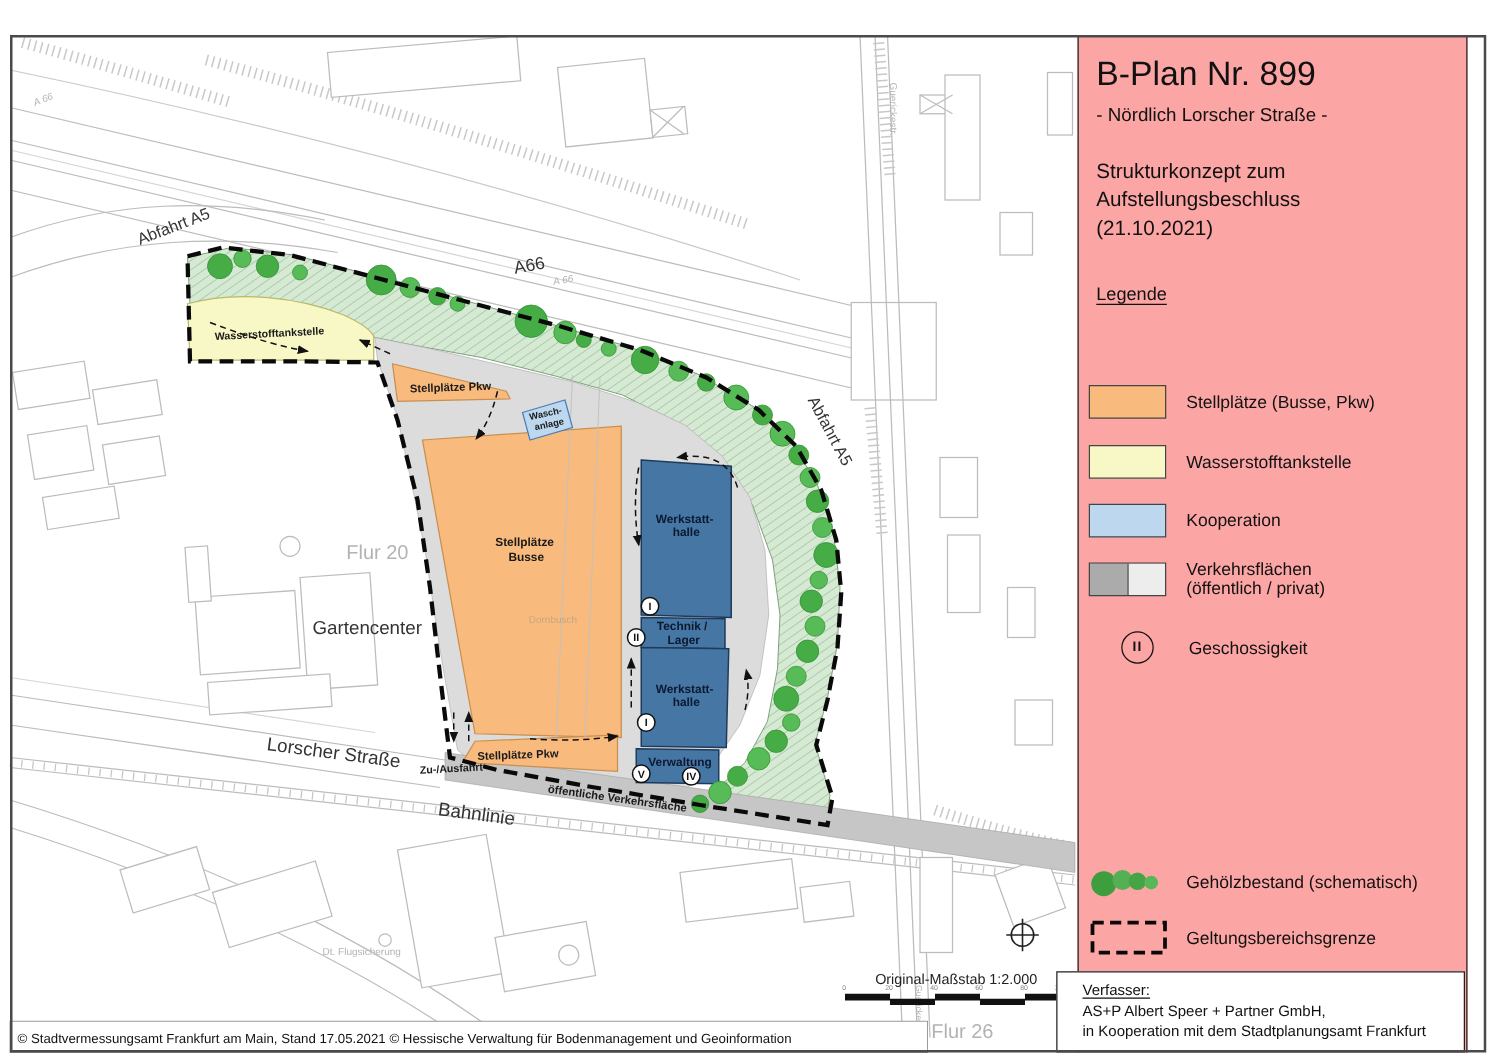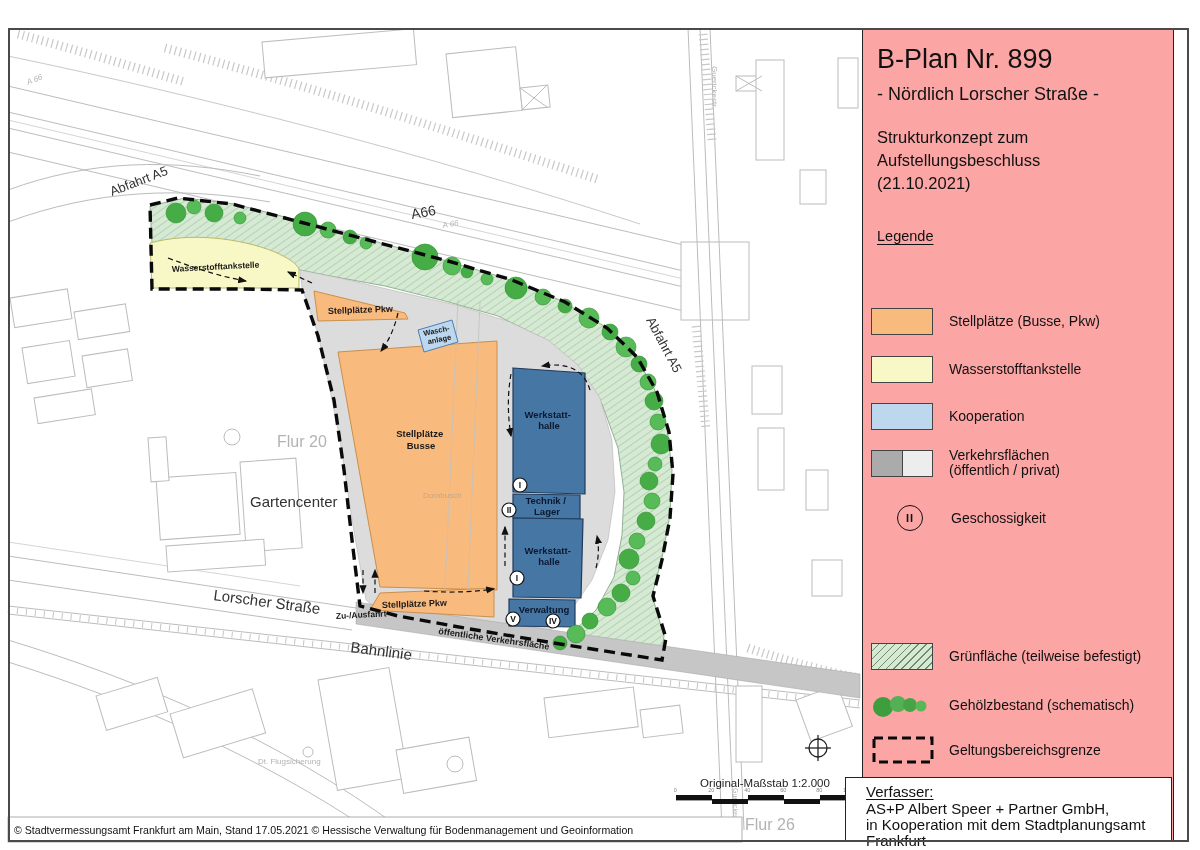--- a/index.html
+++ b/index.html
@@ -3,41 +3,41 @@
 <meta charset="utf-8">
 <style>
   html,body{margin:0;padding:0;background:#fff;}
   .stage{position:relative;width:1200px;height:850px;background:#fff;overflow:hidden;
          font-family:"Liberation Sans",sans-serif;}
   .map-svg{position:absolute;left:0;top:0;z-index:1;}
   
   .panel{position:absolute;left:862px;top:28px;width:310px;height:814px;background:#fca5a5;
          border-left:1.5px solid #222;border-right:1.5px solid #222;z-index:5;}
   .p-title{position:absolute;left:14px;top:16px;font-size:27px;color:#111;}
-  .p-sub{position:absolute;left:14px;top:56px;font-size:18px;color:#111;}
+  .p-sub{position:absolute;left:14px;top:56px;font-size:15px;color:#111;}
   .p-concept{position:absolute;left:14px;top:98px;font-size:16.5px;line-height:23px;color:#111;}
   .p-legende{position:absolute;left:14px;top:200px;font-size:14.5px;color:#111;
              text-decoration:underline;text-underline-offset:3px;}
   .lrow{position:absolute;left:8px;width:296px;display:flex;align-items:center;}
   .lrow .lab{font-size:14px;color:#111;margin-left:16px;line-height:15px;}
   .sw{width:62px;height:27px;border:1.3px solid #444;box-sizing:border-box;flex:none;}
   .sw.split{display:flex;border:1.3px solid #444;}
   .sw.split i{flex:1;display:block;}
   .sw.hatch{background:
       repeating-linear-gradient(135deg, rgba(0,0,0,0) 0 4.5px, rgba(85,105,80,.75) 4.5px 5.6px),
       #D5EAD2;}
   .geo-circle{width:24px;height:24px;border:1.7px solid #111;border-radius:50%;flex:none;
       margin-left:26px;display:flex;align-items:center;justify-content:center;
       font-size:11px;font-weight:bold;letter-spacing:1px;color:#111;}
   .geo-circle + .lab{margin-left:28px;}
   .swsvg{flex:none;}
   
   .verfasser{position:absolute;left:845px;top:777px;width:327px;height:65px;background:#fff;
       border:1.3px solid #222;box-sizing:border-box;z-index:6;padding:6px 0 0 20px;
-      font-size:15px;color:#111;line-height:16px;}
+      font-size:12px;color:#111;line-height:16px;}
   .verfasser .vh{text-decoration:underline;text-underline-offset:2px;margin-bottom:1px;}
   
   .frame{position:absolute;left:8px;top:28px;width:1181px;height:814px;border:2px solid #4a4a4a;
       box-sizing:border-box;z-index:7;pointer-events:none;}
   
   text{font-family:"Liberation Sans",sans-serif;}
   .rd{font-size:13px;fill:#333;}
   .rd-sm{font-size:8px;fill:#b5b5b5;font-style:italic;}
   .cadname{fill:#b3b3b3;}
   .area-l{font-size:9px;font-weight:bold;fill:#1a1a1a;}
@@ -364,24 +364,20 @@
     </span>
     <span class="lab">
       <span>Verkehrsflächen</span><br>
       <span>(öffentlich / privat)</span>
     </span>
   </div>
   <div class="lrow" style="top:477px">
     <span class="geo-circle">II</span>
     <span class="lab">Geschossigkeit</span>
   </div>
-  <div class="lrow" style="top:615px">
-    <span class="sw hatch"></span>
-    <span class="lab">Grünfläche (teilweise befestigt)</span>
-  </div>
   <div class="lrow" style="top:663px">
     <svg class="swsvg" width="66" height="28">
       <circle cx="12" cy="16" r="10" fill="#3E9E3E"></circle>
       <circle cx="27" cy="13" r="8" fill="#54B054"></circle>
       <circle cx="39" cy="14" r="7" fill="#46A446"></circle>
       <circle cx="50" cy="15" r="5.5" fill="#58B858"></circle>
     </svg>
     <span class="lab" style="margin-left:12px">Gehölzbestand (schematisch)</span>
   </div>
   <div class="lrow" style="top:707px">

